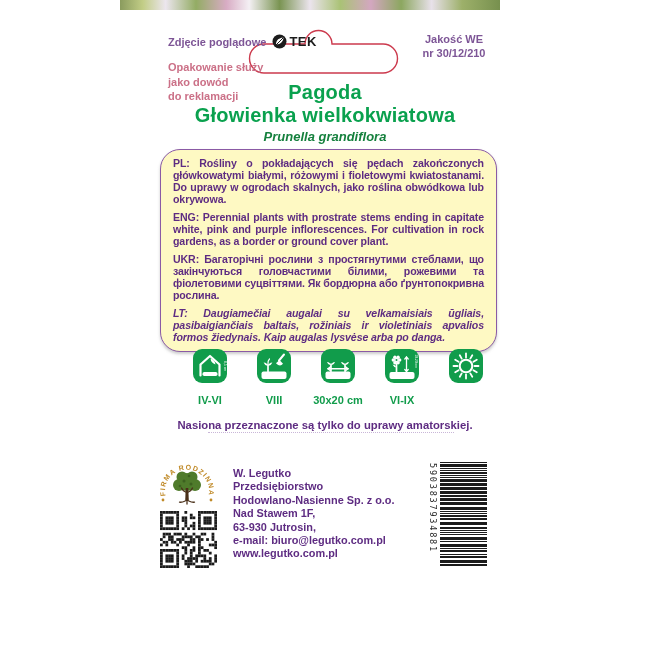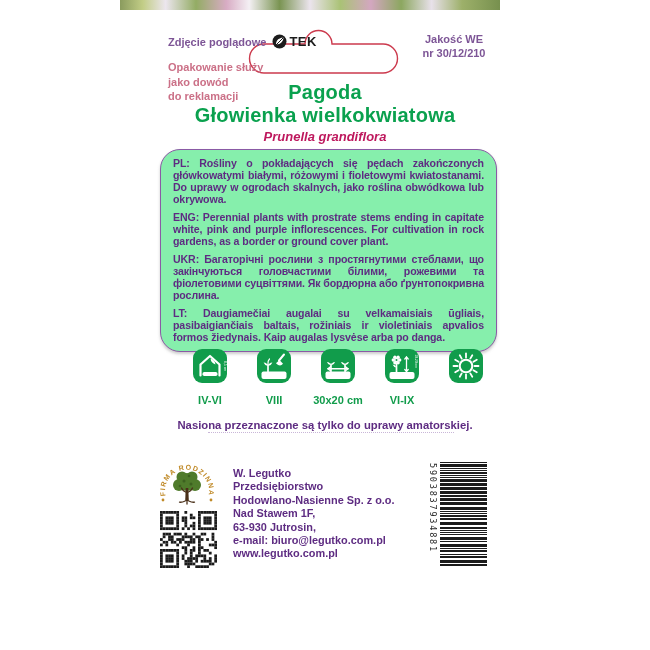--- a/index.html
+++ b/index.html
@@ -14,27 +14,27 @@
   .tek{display:flex;align-items:center;gap:2px;}
   .tek-label{color:#1c1c1c;font-size:13px;font-weight:bold;letter-spacing:.5px;}
   .quality{position:absolute;left:408px;top:33px;width:92px;text-align:center;
     color:#7d5596;font-size:11px;font-weight:bold;line-height:13.5px;}
   .packaging{position:absolute;left:168px;top:60px;color:#cb7087;font-size:11px;
     font-weight:bold;line-height:14.5px;}
   .tab-svg{position:absolute;left:0;top:0;pointer-events:none;}
   .title{position:absolute;left:0;top:81px;width:650px;text-align:center;
     color:#0aa14e;font-size:20px;font-weight:bold;line-height:23px;letter-spacing:.2px;}
   .latin{position:absolute;left:0;top:129px;width:650px;text-align:center;
-    color:#be185d;font-size:13px;font-weight:bold;font-style:italic;}
+    color:#15803d;font-size:13px;font-weight:bold;font-style:italic;}
   .desc-box{position:absolute;left:160px;top:149px;width:337px;box-sizing:border-box;
     border:1.5px solid #8a5aa5;border-radius:20px;padding:8px 12px 7px;
-    box-shadow:0 2px 3px rgba(110,110,110,.35);background:#86efac;}
+    box-shadow:0 2px 3px rgba(110,110,110,.35);background:#fef9c3;}
   .desc-box p{margin:0 0 6px;color:#5e2c82;font-size:10.6px;line-height:1.13;
     text-align:justify;font-weight:bold;letter-spacing:-.1px;}
-  .desc-box p:last-child{margin-bottom:0;}
+  .desc-box p:last-child{margin-bottom:0;font-style:italic;}
   .icons{position:absolute;left:193px;top:349px;display:flex;gap:30px;}
   .icon-cell{width:34px;display:flex;flex-direction:column;align-items:center;}
   .icon-box{width:34px;height:34px;background:#119c4b;border-radius:9px;}
   .icon-label{margin-top:11px;color:#119c4b;font-weight:bold;font-size:11px;white-space:nowrap;}
   .amateur{position:absolute;left:0;top:419px;width:650px;text-align:center;
     color:#5e2c82;font-size:11.3px;font-weight:bold;}
   .dotsep{position:absolute;left:208px;top:432px;width:246px;border-top:1.5px dotted #c9b6d8;}
   .logo-svg{position:absolute;left:156px;top:459px;}
   .qr-svg{position:absolute;left:160px;top:511px;}
   .company{position:absolute;left:233px;top:467px;color:#5e2c82;font-size:10.9px;

